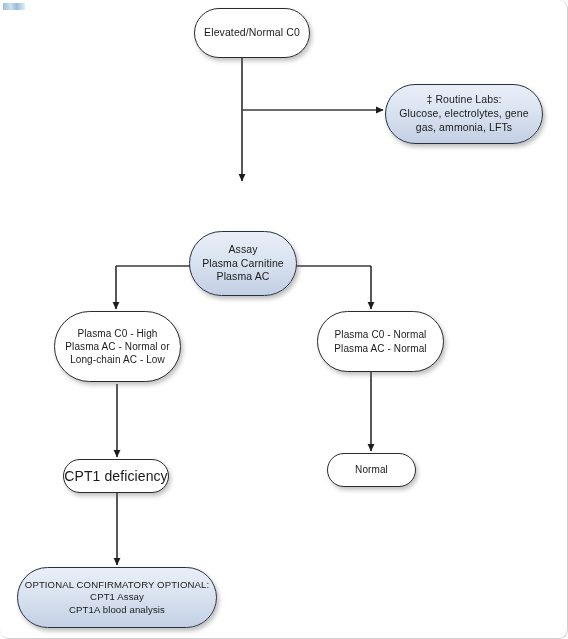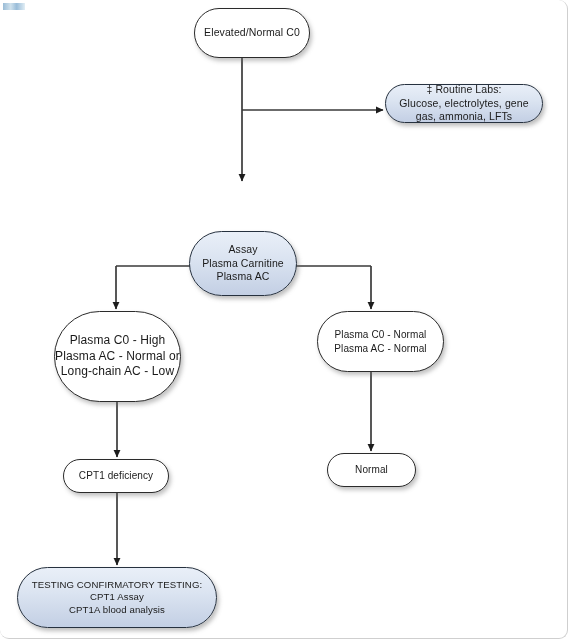--- a/index.html
+++ b/index.html
@@ -105,64 +105,64 @@
       <path d="M117,493 L117,565" marker-end="url(#arrow)"></path>
     </g>
   </svg>
 
   <div class="node white" style="left:194px; top:8px; width:116px; height:50px; font-size:10.5px;">
     <div class="lines">
       <span class="ln">Elevated/Normal C0</span>
     </div>
   </div>
 
-  <div class="node blue" style="left:385px; top:84px; width:158px; height:39px; font-size:10.5px;">
+  <div class="node blue" style="left:385px; top:84px; width:158px; height:60px; font-size:10.5px;">
     <div class="lines">
       <span class="ln">‡ Routine Labs:</span>
       <span class="ln">Glucose, electrolytes, gene</span>
       <span class="ln">gas, ammonia, LFTs</span>
     </div>
   </div>
 
   <div class="node blue" style="left:189px; top:183px; width:108px; height:65px; font-size:10.5px;margin-top:48px;">
     <div class="lines">
       <span class="ln">Assay</span>
       <span class="ln">Plasma Carnitine</span>
       <span class="ln">Plasma AC</span>
     </div>
   </div>
 
-  <div class="node white" style="left:54px; top:311px; width:127px; height:91px; font-size:12px;">
+  <div class="node white" style="left:54px; top:311px; width:127px; height:71px; font-size:10px;">
     <div class="lines">
       <span class="ln">Plasma C0 - High</span>
       <span class="ln">Plasma AC - Normal or</span>
       <span class="ln">Long-chain AC - Low</span>
     </div>
   </div>
 
   <div class="node white" style="left:317px; top:311px; width:127px; height:61px; font-size:10px;">
     <div class="lines">
       <span class="ln">Plasma C0 - Normal</span>
       <span class="ln">Plasma AC - Normal</span>
     </div>
   </div>
 
-  <div class="node white" style="left:63px; top:459px; width:106px; height:34px; font-size:10px;">
+  <div class="node white" style="left:63px; top:459px; width:106px; height:34px; font-size:14px;">
     <div class="lines">
       <span class="ln">CPT1 deficiency</span>
     </div>
   </div>
 
   <div class="node white" style="left:327px; top:453px; width:89px; height:34px; font-size:10px;">
     <div class="lines">
       <span class="ln">Normal</span>
     </div>
   </div>
 
   <div class="node blue" style="left:17px; top:567px; width:200px; height:61px; font-size:9.6px;">
     <div class="lines">
-      <span class="ln">TESTING CONFIRMATORY TESTING:</span>
+      <span class="ln">OPTIONAL CONFIRMATORY OPTIONAL:</span>
       <span class="ln">CPT1 Assay</span>
       <span class="ln">CPT1A blood analysis</span>
     </div>
   </div>
 
 </div>
 
 </body></html>

